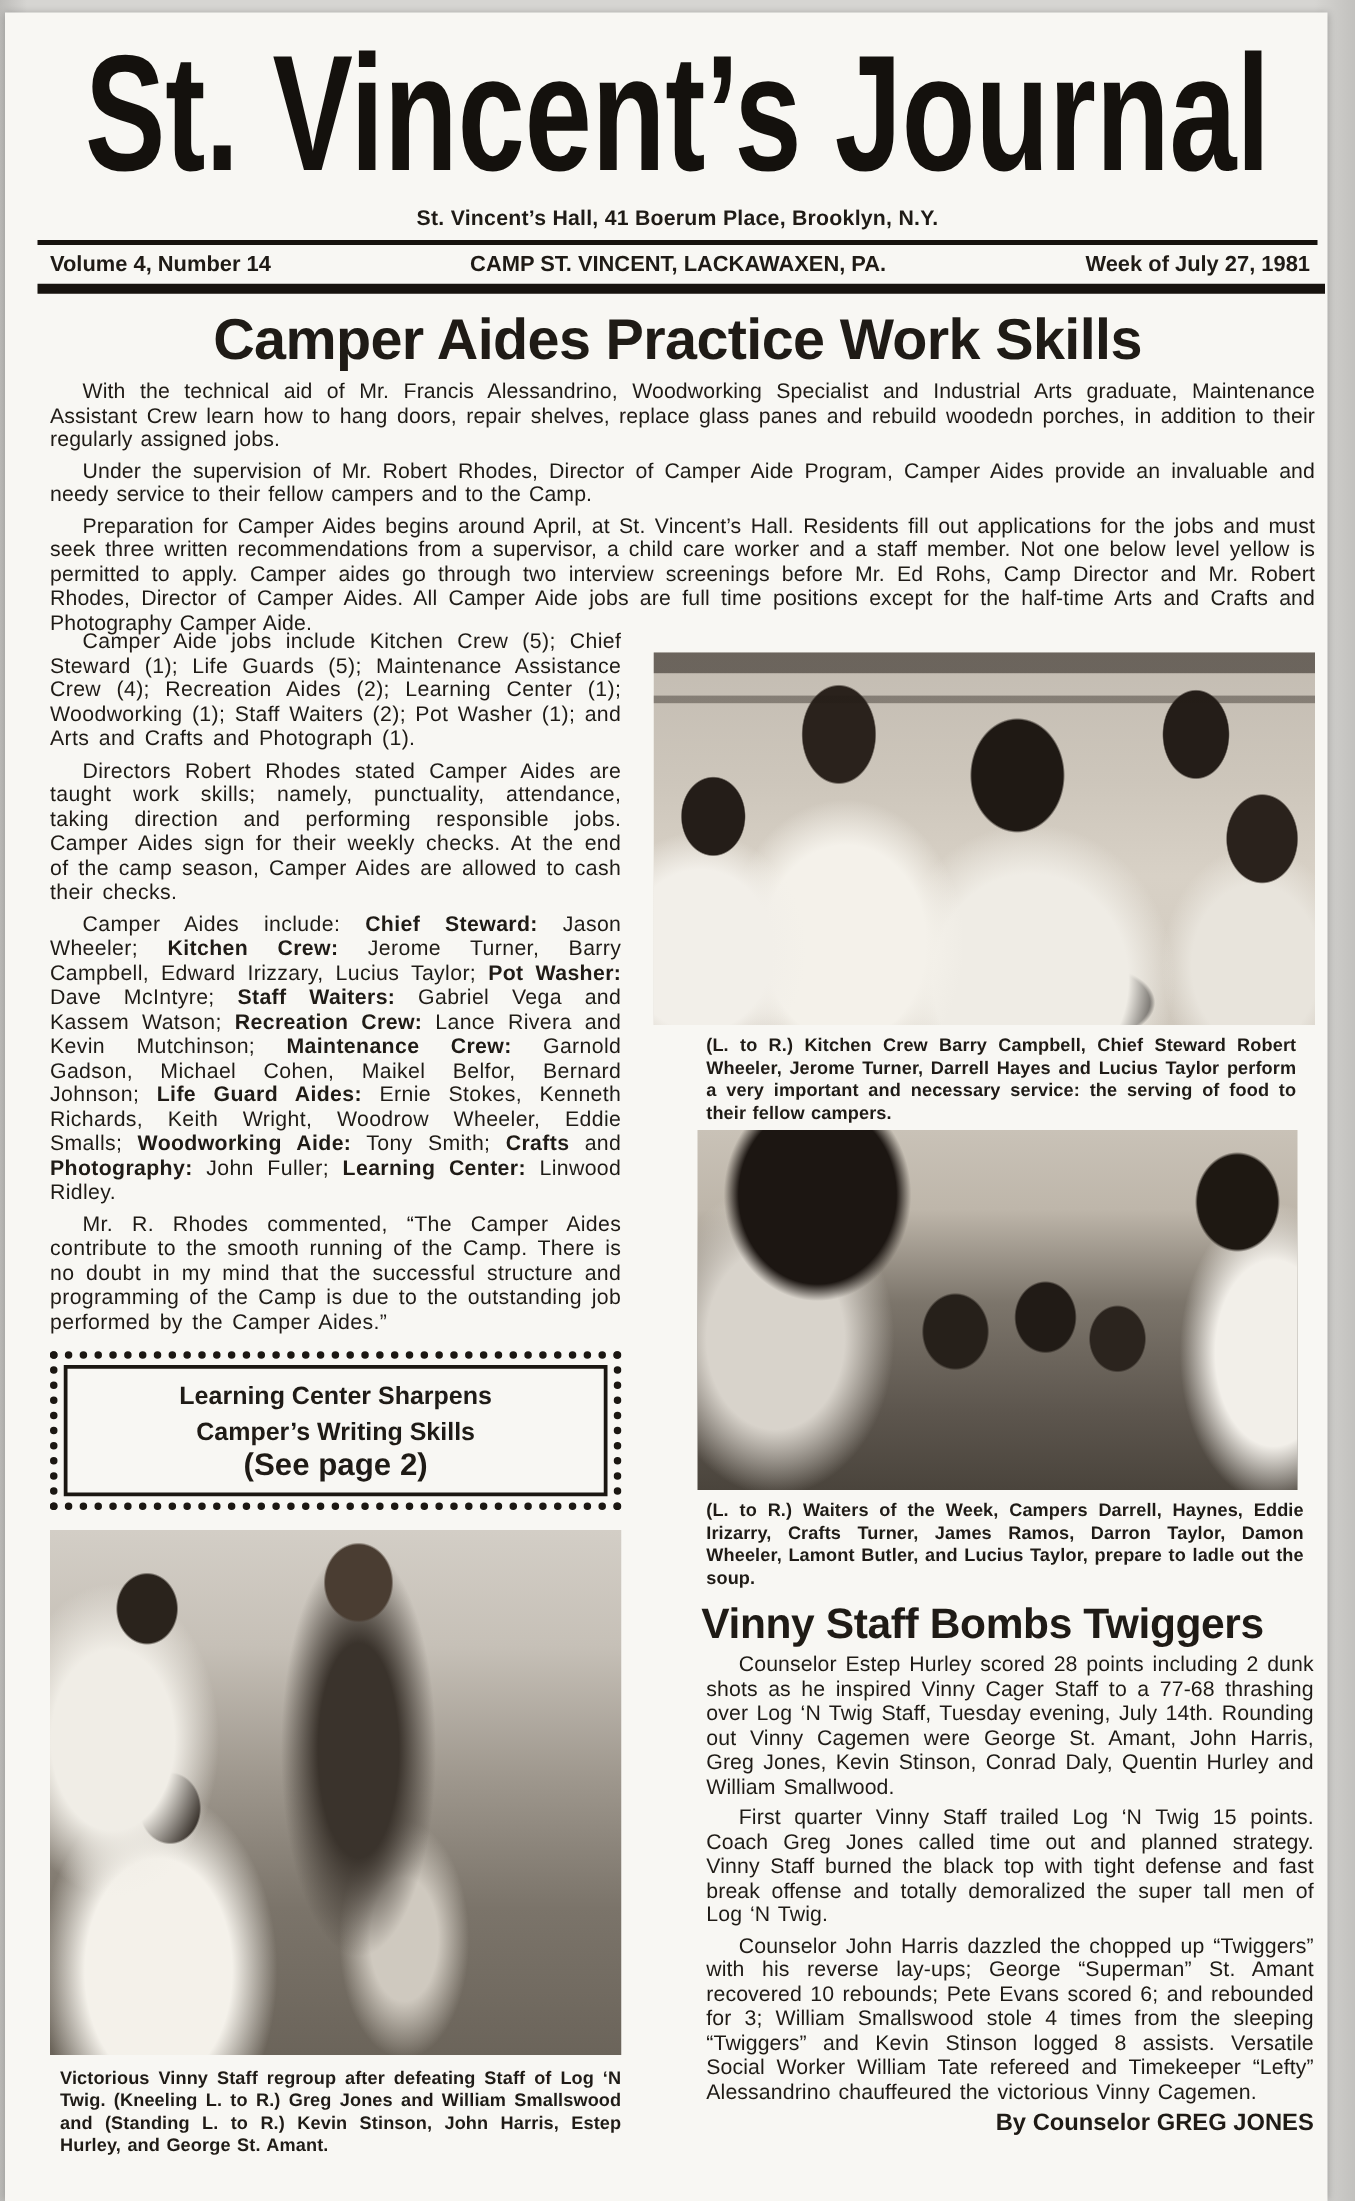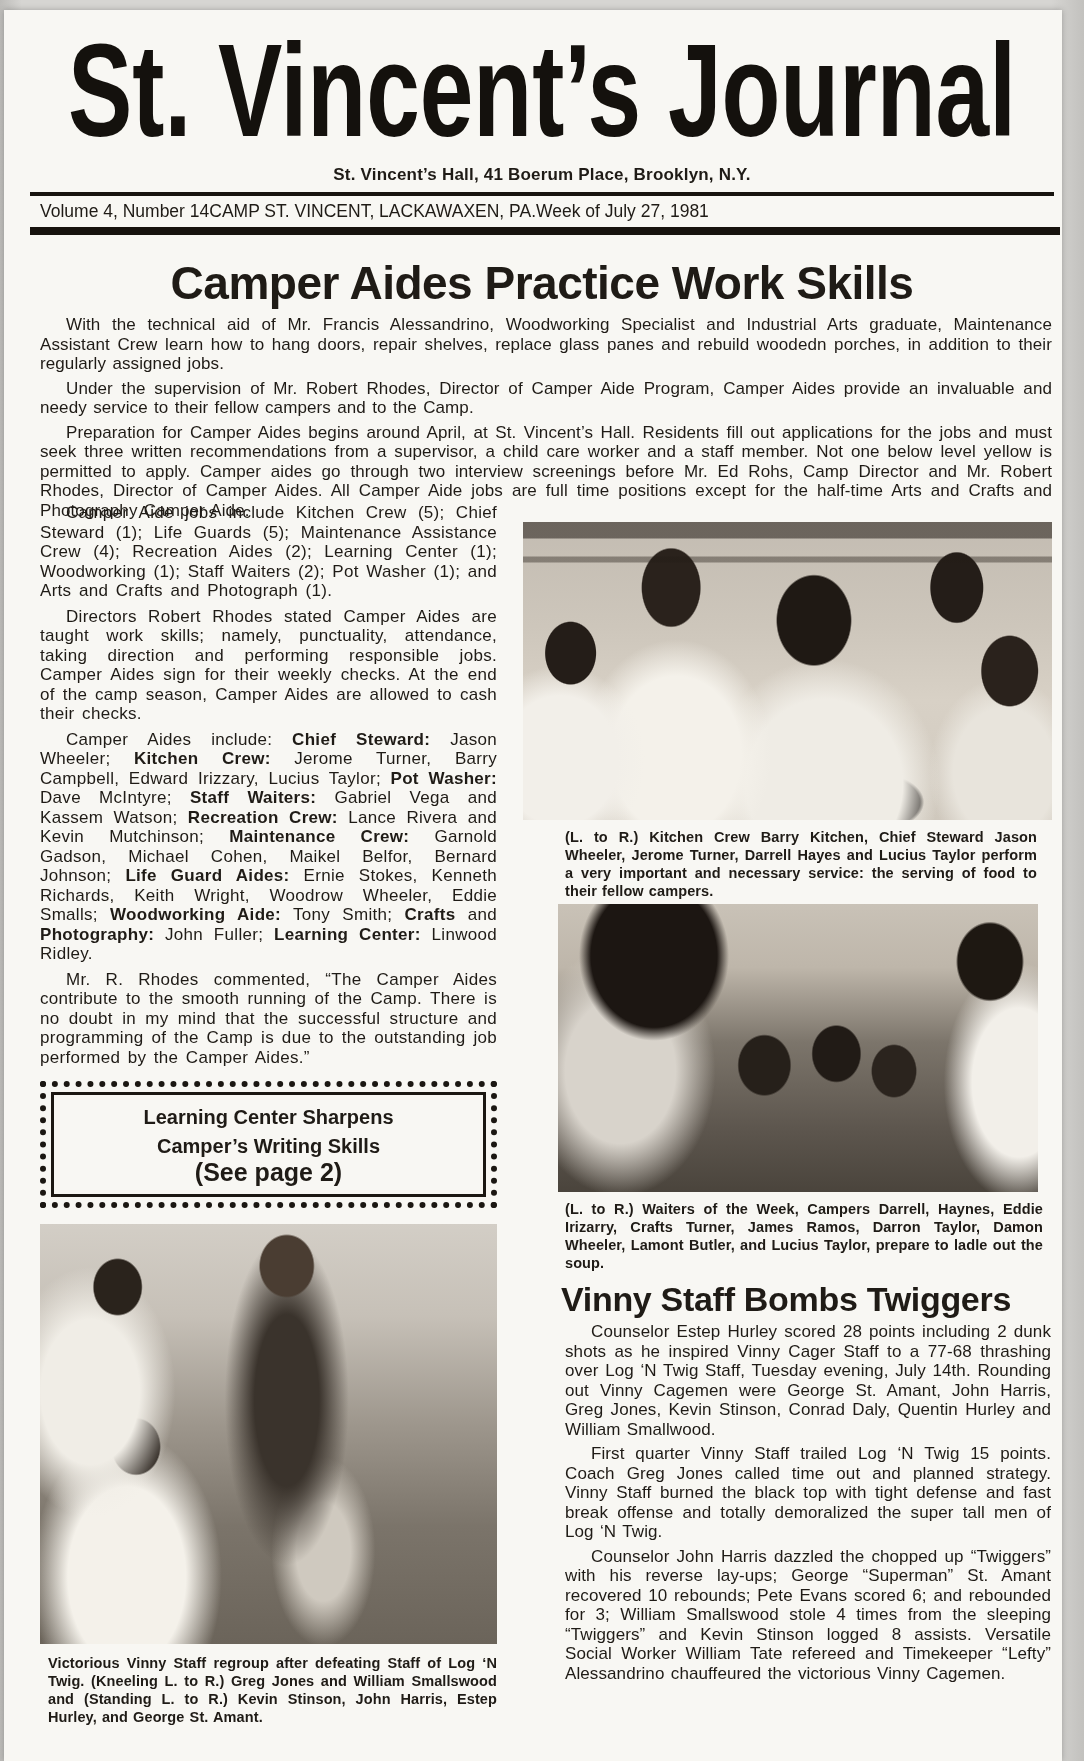--- a/index.html
+++ b/index.html
@@ -23,28 +23,28 @@
   .layer { position: relative; z-index: 1; }
 
   
   .masthead { text-align: center; }
   .masthead-title-svg { display: block; margin: 30px auto 0; }
   .masthead-address { margin-top: 2px; font-weight: bold; font-size: 17px; line-height: 22px; letter-spacing: .2px; }
   .rule { margin: 0 30px; background: #17130e; }
   .rule-thin  { margin-top: 6px; height: 4px; }
   .rule-thick { margin-top: 5px; height: 8px; margin-right: 24px; }
   .info-row {
-    display: flex; align-items: baseline;
+    display: flex; justify-content: space-between; align-items: baseline;
     margin: 4px 36px 0 40px;
-    font-weight: normal; font-size: 17.5px; line-height: 22px;
+    font-weight: bold; font-size: 17.5px; line-height: 22px;
   }
 
   
   .headline1 {
-    margin-top: 24px;
+    margin-top: 12px;
     text-align: center;
     font-weight: bold; font-size: 46px; line-height: 48px; letter-spacing: -.5px;
   }
   .intro { margin: 8px 32px 0 40px; }
   p.body-p {
     font-size: 17px; line-height: 19.5px;
     text-align: justify; text-indent: 26px;
     letter-spacing: .1px; word-spacing: 1.5px;
   }
   p.body-p + p.body-p { margin-top: 5px; }
@@ -169,24 +169,25 @@
           <div class="promo-line3">(See page 2)</div>
         </div>
       </div>
 
       <div class="photo photo-vinny"></div>
       <p class="caption caption-vinny">Victorious Vinny Staff regroup after defeating Staff of Log ‘N Twig. (Kneeling L. to R.) Greg Jones and William Smallswood and (Standing L. to R.) Kevin Stinson, John Harris, Estep Hurley, and George St. Amant.</p>
     </section>
 
     <section class="right-col">
       <div class="photo photo-kitchen"></div>
-      <p class="caption caption-kitchen">(L. to R.) Kitchen Crew Barry Kitchen, Chief Steward Jason Wheeler, Jerome Turner, Darrell Hayes and Lucius Taylor perform a very important and necessary service: the serving of food to their fellow campers.</p>
+      <p class="caption caption-kitchen">(L. to R.) Kitchen Crew Barry Campbell, Chief Steward Robert Wheeler, Jerome Turner, Darrell Hayes and Lucius Taylor perform a very important and necessary service: the serving of food to their fellow campers.</p>
 
       <div class="photo photo-waiters"></div>
       <p class="caption caption-waiters">(L. to R.) Waiters of the Week, Campers Darrell, Haynes, Eddie Irizarry, Crafts Turner, James Ramos, Darron Taylor, Damon Wheeler, Lamont Butler, and Lucius Taylor, prepare to ladle out the soup.</p>
 
       <h2 class="headline2">Vinny Staff Bombs Twiggers</h2>
       <p class="body-p">Counselor Estep Hurley scored 28 points including 2 dunk shots as he inspired Vinny Cager Staff to a 77-68 thrashing over Log ‘N Twig Staff, Tuesday evening, July 14th. Rounding out Vinny Cagemen were George St. Amant, John Harris, Greg Jones, Kevin Stinson, Conrad Daly, Quentin Hurley and William Smallwood.</p>
       <p class="body-p">First quarter Vinny Staff trailed Log ‘N Twig 15 points. Coach Greg Jones called time out and planned strategy. Vinny Staff burned the black top with tight defense and fast break offense and totally demoralized the super tall men of Log ‘N Twig.</p>
       <p class="body-p">Counselor John Harris dazzled the chopped up “Twiggers” with his reverse lay-ups; George “Superman” St. Amant recovered 10 rebounds; Pete Evans scored 6; and rebounded for 3; William Smallswood stole 4 times from the sleeping “Twiggers” and Kevin Stinson logged 8 assists. Versatile Social Worker William Tate refereed and Timekeeper “Lefty” Alessandrino chauffeured the victorious Vinny Cagemen.</p>
+      <div class="byline">By Counselor GREG JONES</div>
     </section>
   </div>
 </div>
 
 </body></html>

